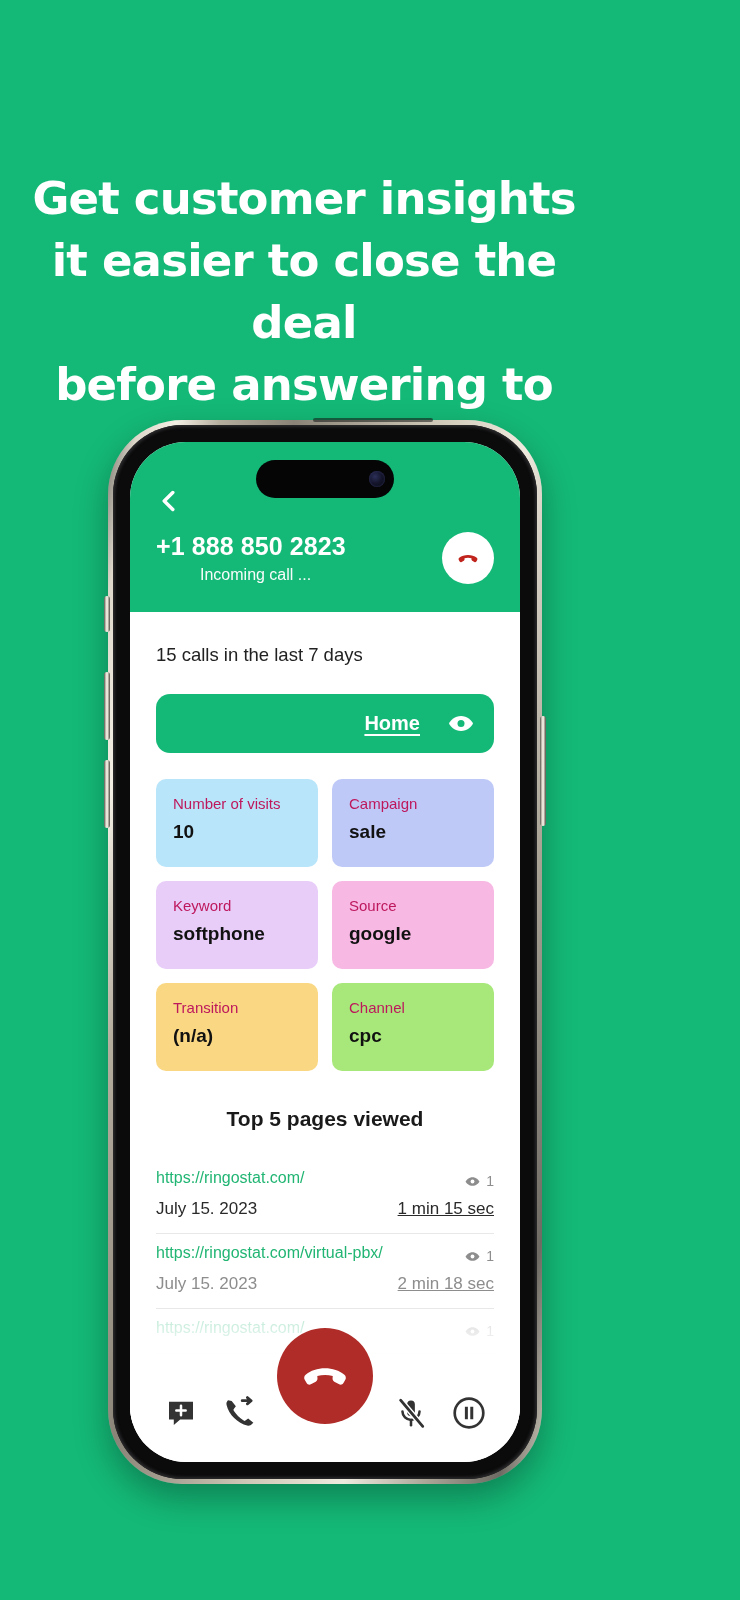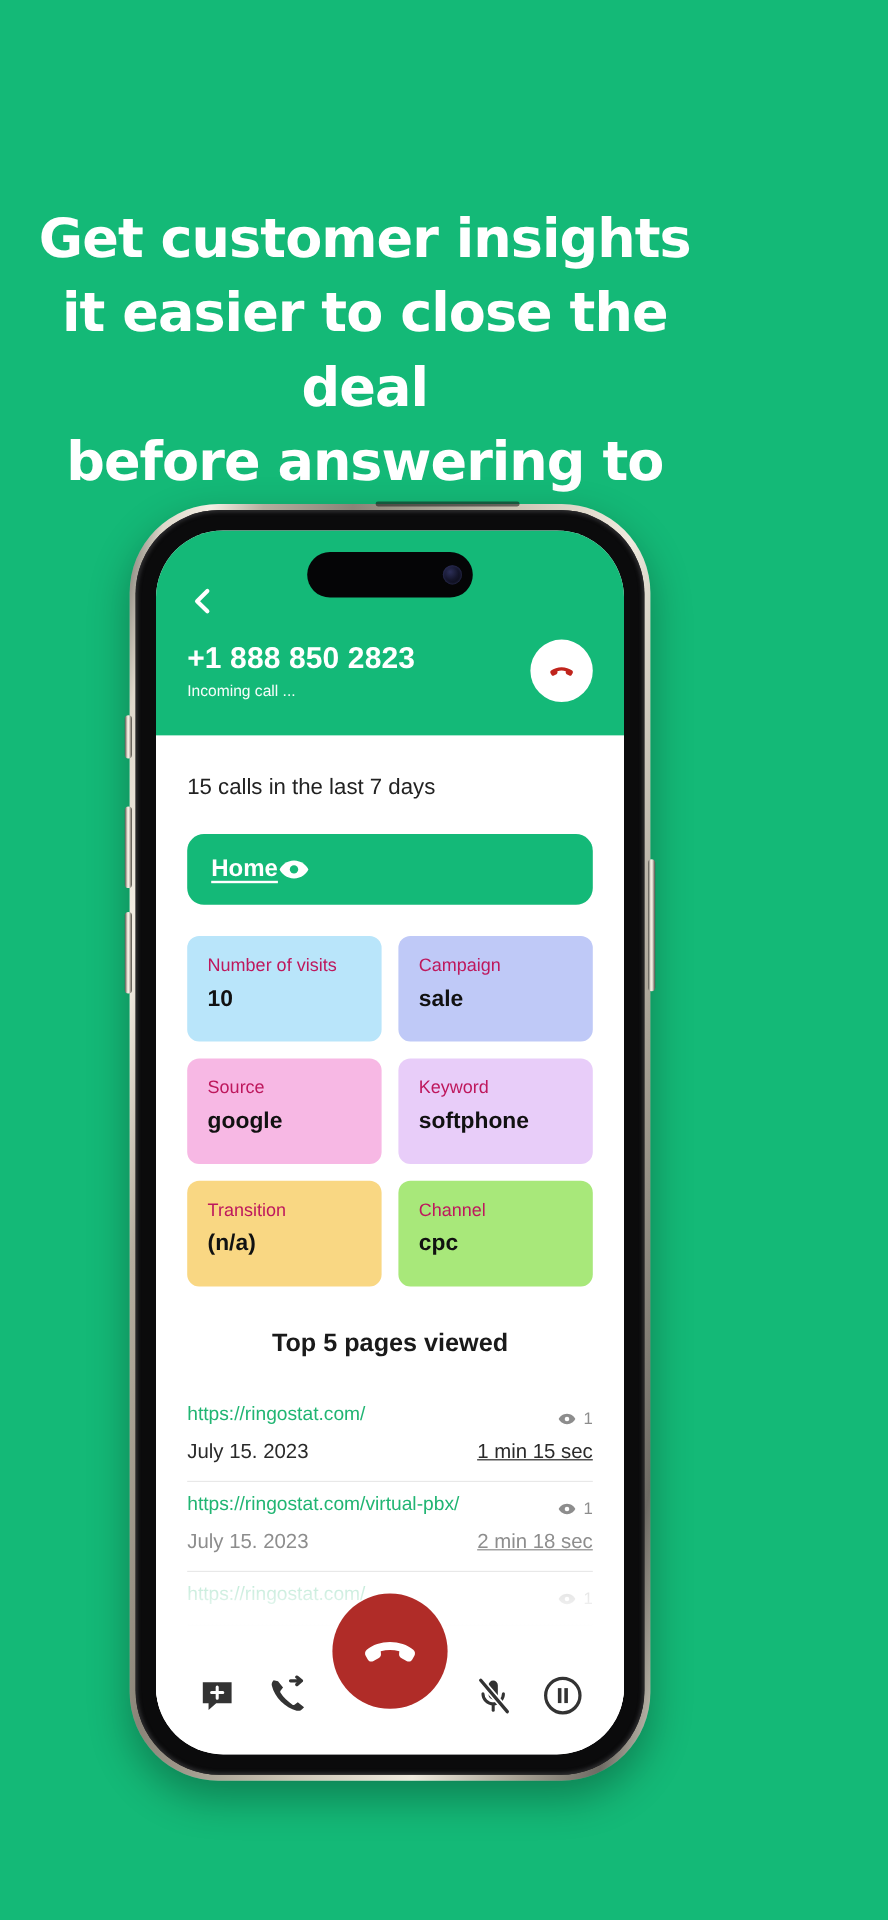--- a/index.html
+++ b/index.html
@@ -109,40 +109,40 @@
   }
   .back-chevron {
     width: 26px; height: 26px;
     margin-bottom: 14px;
     cursor: pointer;
   }
   .hdr-row { display: flex; align-items: center; justify-content: space-between; }
   .hdr-phone {
     font-size: 25px; font-weight: bold; letter-spacing: 0.1px; line-height: 1.15;
   }
-  .hdr-status { font-size: 13px; margin-top: 5px; opacity: 0.97; }
+  .hdr-status { font-size: 16px; margin-top: 5px; opacity: 0.97; margin-left: 44px; }
   .hangup-sm {
     width: 52px; height: 52px; border-radius: 50%;
     background: #ffffff;
     display: flex; align-items: center; justify-content: center;
     flex: none;
     cursor: pointer;
   }
 
   
   .app-body { padding: 0 26px; background: #fff; position: relative; }
   .calls-count { font-size: 18.5px; color: #222; padding: 32px 0 28px 0; }
 
   .active-card {
     background: #14b978;
     border-radius: 14px;
     padding: 18px 20px 18px 20px;
     color: #fff;
   }
-  .ac-top { display: flex; align-items: center; justify-content: flex-start; }
+  .ac-top { display: flex; align-items: center; justify-content: flex-end; gap: 28px; }
   .ac-title {
     font-size: 20px; font-weight: bold;
     text-decoration: underline; text-underline-offset: 4px;
     cursor: pointer;
   }
   .ac-bottom { display: flex; align-items: center; justify-content: space-between; margin-top: 16px; }
   .badge-now {
     background: #ef6d62; color: #fff;
     font-size: 15px; font-weight: bold;
     padding: 6px 19px; border-radius: 20px;
@@ -252,27 +252,27 @@
 
         <div class="tiles">
           <div class="tile" style="background:#b9e5fa">
             <div class="tile-label">Number of visits</div>
             <div class="tile-value">10</div>
           </div>
           <div class="tile" style="background:#bfc9f7">
             <div class="tile-label">Campaign</div>
             <div class="tile-value">sale</div>
           </div>
+          <div class="tile" style="background:#e8cdf9">
+            <div class="tile-label">Keyword</div>
+            <div class="tile-value">softphone</div>
+          </div>
           <div class="tile" style="background:#f7b8e4">
             <div class="tile-label">Source</div>
             <div class="tile-value">google</div>
-          </div>
-          <div class="tile" style="background:#e8cdf9">
-            <div class="tile-label">Keyword</div>
-            <div class="tile-value">softphone</div>
           </div>
           <div class="tile" style="background:#f9d783">
             <div class="tile-label">Transition</div>
             <div class="tile-value">(n/a)</div>
           </div>
           <div class="tile" style="background:#a8e87a">
             <div class="tile-label">Channel</div>
             <div class="tile-value">cpc</div>
           </div>
         </div>

